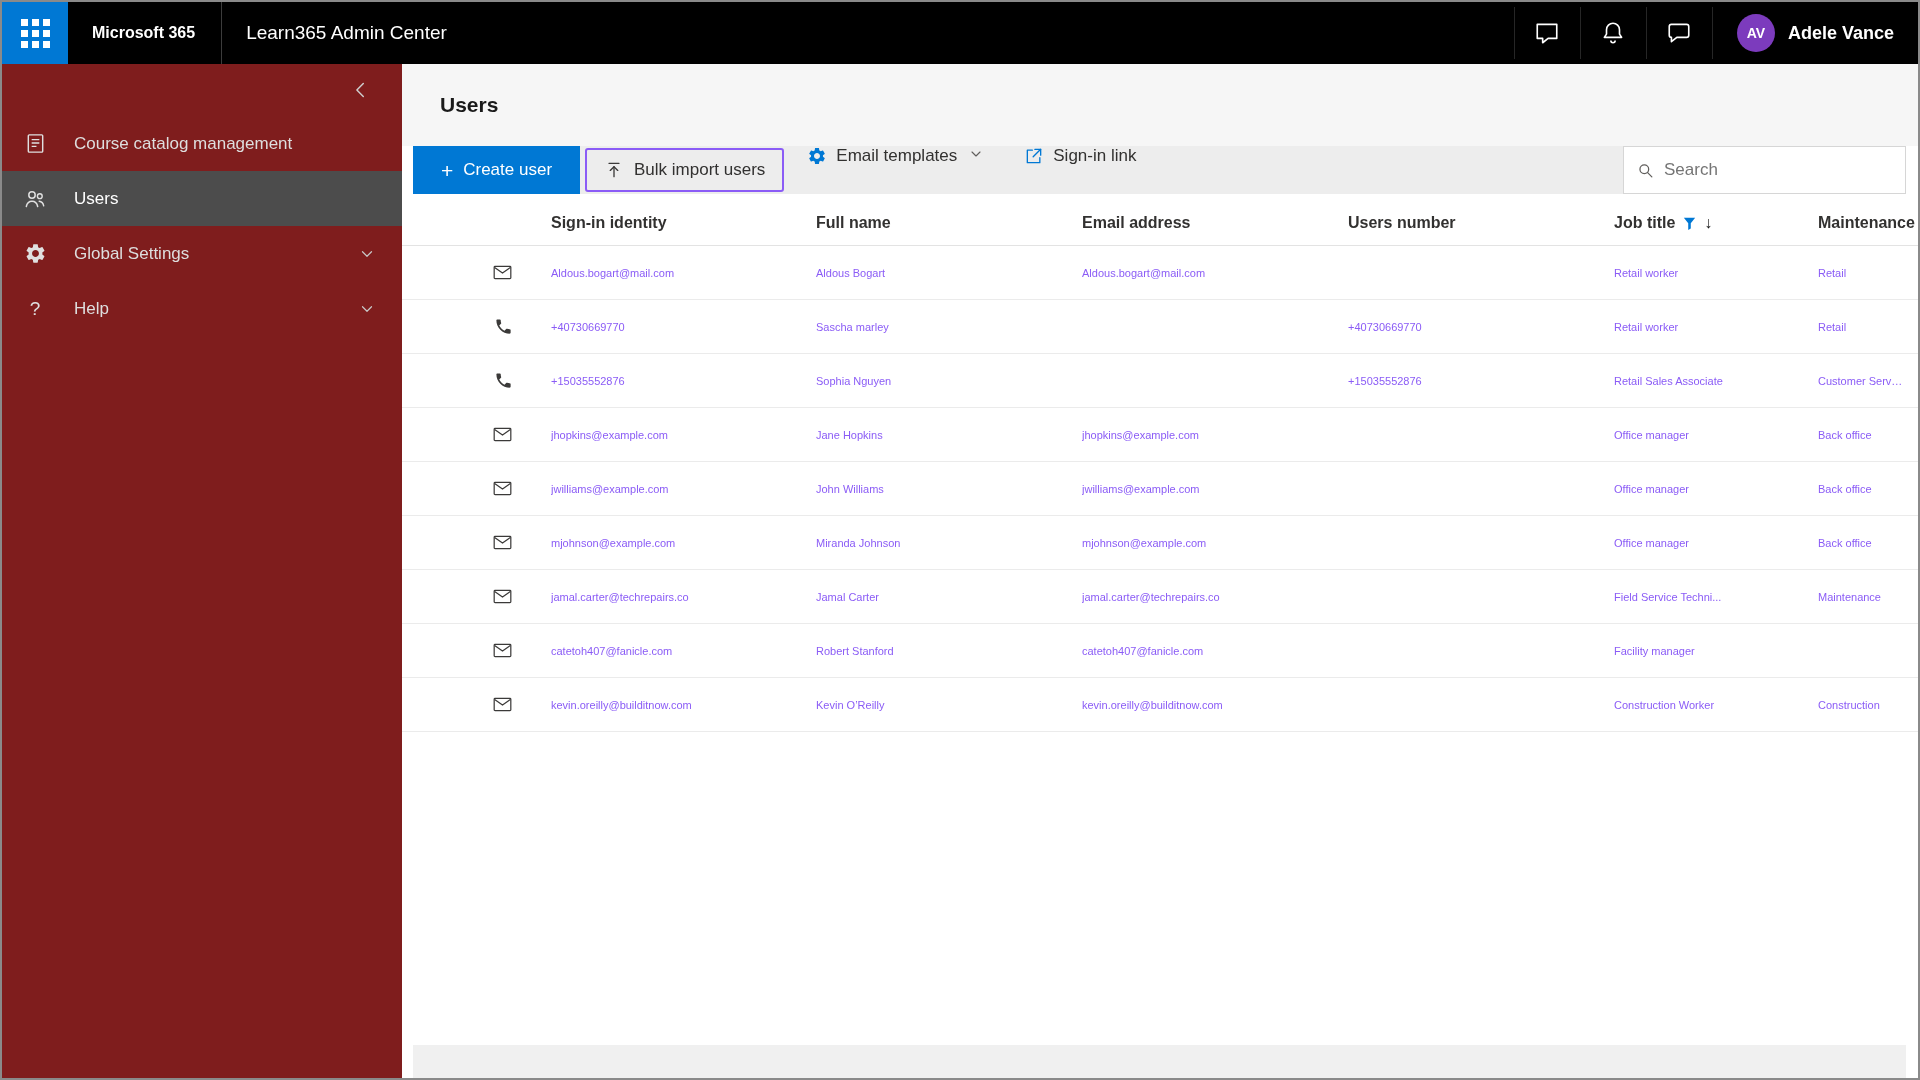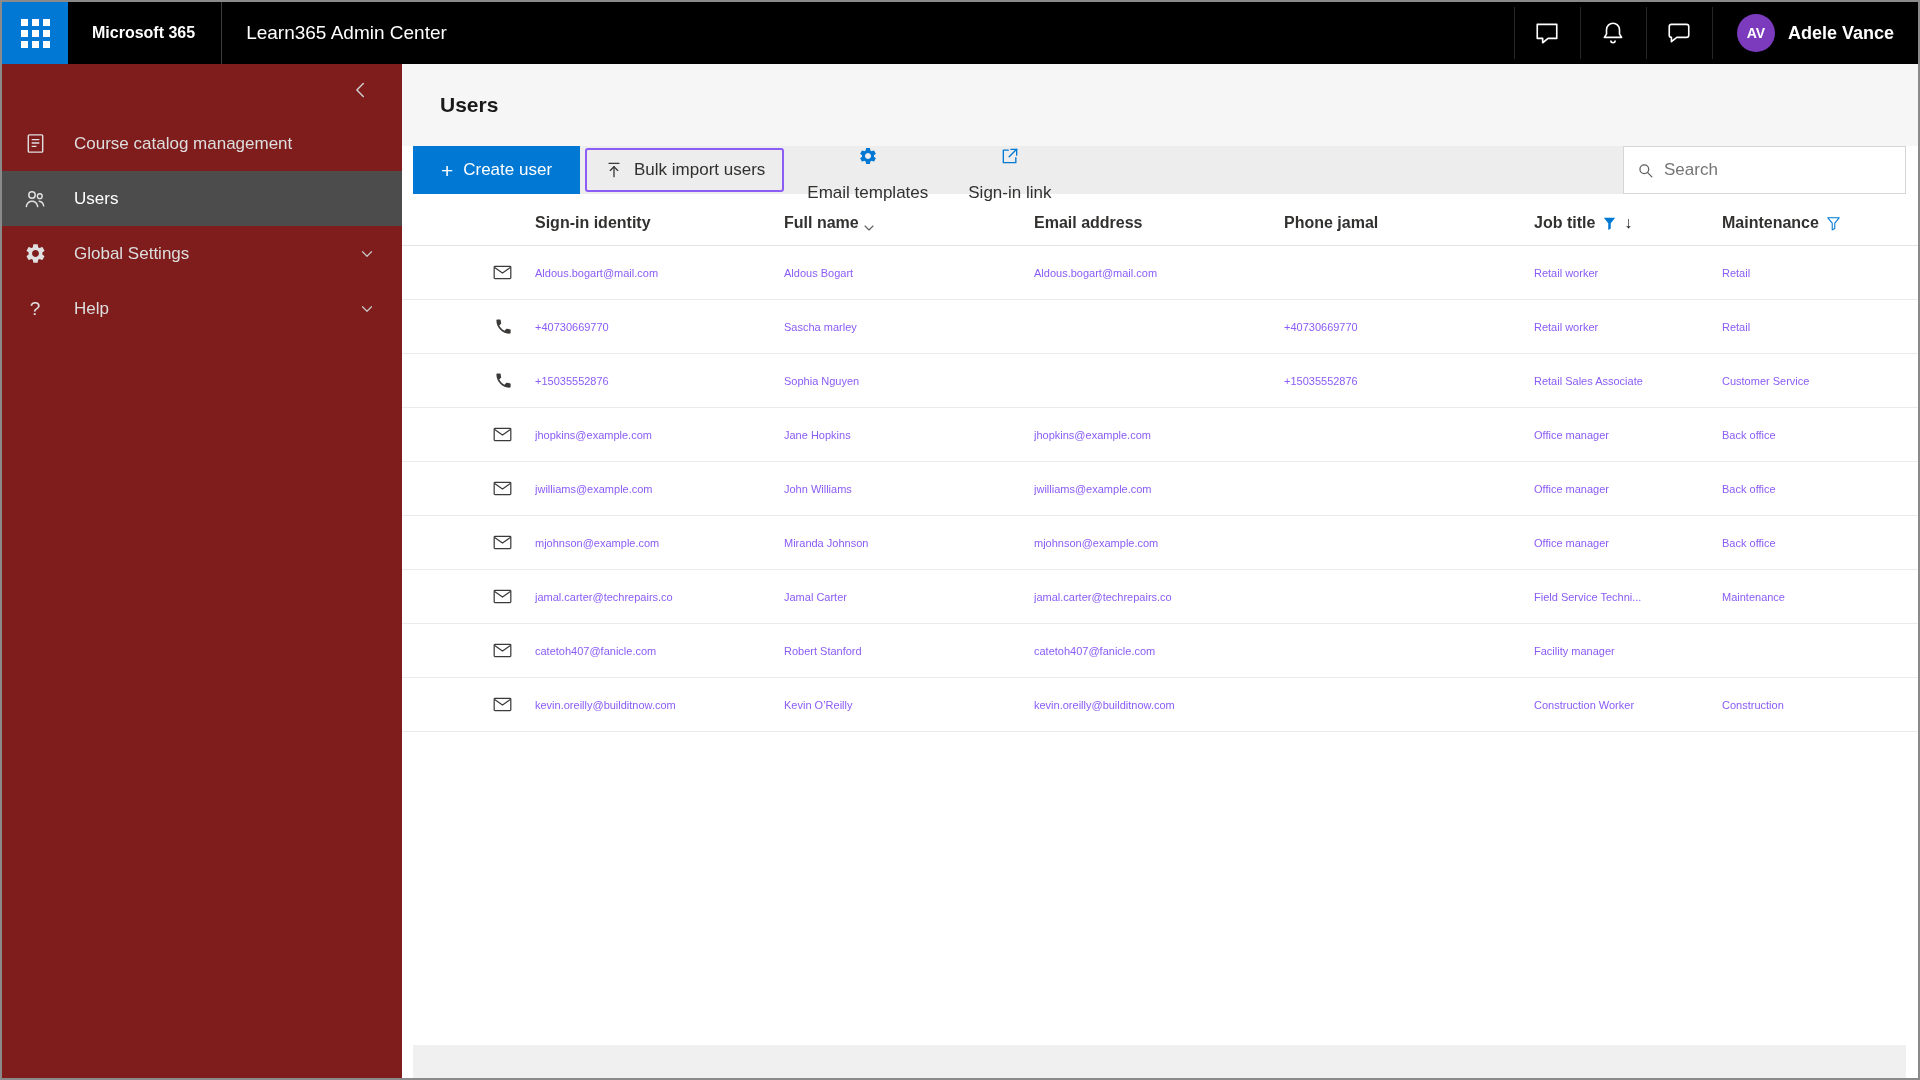--- a/index.html
+++ b/index.html
@@ -36,33 +36,33 @@
 
   
   .main { flex: 1; background: #fff; display: flex; flex-direction: column; position: relative; min-width: 0; }
   .page-head { height: 82px; min-height: 82px; background: #f6f6f6; display: flex; align-items: center; padding-left: 38px; }
   .page-title { font-size: 21px; font-weight: 700; color: #1a1a1a; }
 
   .toolbar { margin: 0 12px 0 11px; height: 48px; min-height: 48px; background: #ededed; display: flex; align-items: center; position: relative; }
   .btn-create { width: 167px; height: 48px; background: #0078d4; color: #fff; border: none; font-size: 17px; font-family: inherit; display: flex; align-items: center; justify-content: center; gap: 10px; cursor: pointer; }
   .btn-create .plus { font-size: 21px; font-weight: 400; line-height: 1; }
   .btn-bulk { margin-left: 5px; height: 44px; border: 2px solid #8b5cf6; border-radius: 3px; background: transparent; display: flex; align-items: center; gap: 10px; padding: 0 17px; font-size: 17px; font-family: inherit; color: #323130; cursor: pointer; }
-  .btn-flat { background: transparent; border: none; height: 48px; display: flex; align-items: center; gap: 17px; padding: 0 17px; margin-left: 6px; font-size: 17px; font-family: inherit; color: #323130; cursor: pointer; flex-direction: column; }
+  .btn-flat { background: transparent; border: none; height: 48px; display: flex; align-items: flex-start; gap: 9px; padding: 0 17px; margin-left: 6px; font-size: 17px; font-family: inherit; color: #323130; cursor: pointer; }
   .blue-ic { color: #0078d4; display: flex; }
   .dark-ic { color: #3b3a39; display: flex; }
   .chev-small { color: #605e5c; display: flex; margin-left: 2px; }
 
   .search-box { position: absolute; right: 0; top: 0; width: 283px; height: 48px; background: #fff; border: 1px solid #d6d6d6; display: flex; align-items: center; padding: 0 12px; gap: 9px; }
   .search-box input { border: none; outline: none; background: transparent; font-size: 17px; font-family: inherit; color: #333; width: 100%; }
   .search-box input::placeholder { color: #757575; }
   .mag { color: #605e5c; display: flex; }
 
   
   .table { margin-top: 6px; }
-  .thead, .trow { display: grid; grid-template-columns: 133px 249px 250px 250px 250px 188px 1fr; align-items: center; }
+  .thead, .trow { display: grid; grid-template-columns: 133px 249px 250px 250px 250px 188px 1fr; align-items: center; gap: 16px; }
   .thead { height: 46px; font-size: 16px; font-weight: 700; color: #323130; border-bottom: 1px solid #e3e3e3; }
   .trow { height: 54px; border-bottom: 1px solid #ebebeb; font-size: 11px; color: #8b5cf6; cursor: pointer; background: #fff; }
   .cell { white-space: nowrap; overflow: hidden; text-overflow: ellipsis; padding-right: 14px; }
   .icon-cell { display: flex; justify-content: flex-end; padding-right: 22px; color: #3b3a39; }
   .th-with-icon { display: flex; align-items: flex-end; gap: 6px; }
   .sort-arrow { font-size: 16px; color: #1a1a1a; }
 
   .hscroll { position: absolute; bottom: 0; left: 11px; right: 12px; height: 33px; background: #f0f0f0; }
 </style>
 </head>
@@ -237,21 +237,21 @@
           <input type="text" placeholder="Search" style="">
         </div>
       </div>
 
       <div class="table">
         <div class="thead">
           <div class="cell icon-cell"></div>
           <div class="cell">Sign-in identity</div>
           <div class="cell">Full name</div>
           <div class="cell">Email address</div>
-          <div class="cell">Phone jamal</div>
+          <div class="cell">Users number</div>
           <div class="cell th-with-icon">
             <span>Job title</span>
             <span class="blue-ic">
               <svg viewBox="0 0 24 24" width="17" height="17">
                   <path d="M4 4h16l-6.2 7.5V19l-3.6 2v-9.5z" fill="#0078d4"></path>
                 </svg>
             </span>
             <span class="sort-arrow">↓</span>
           </div>
           <div class="cell th-with-icon">

